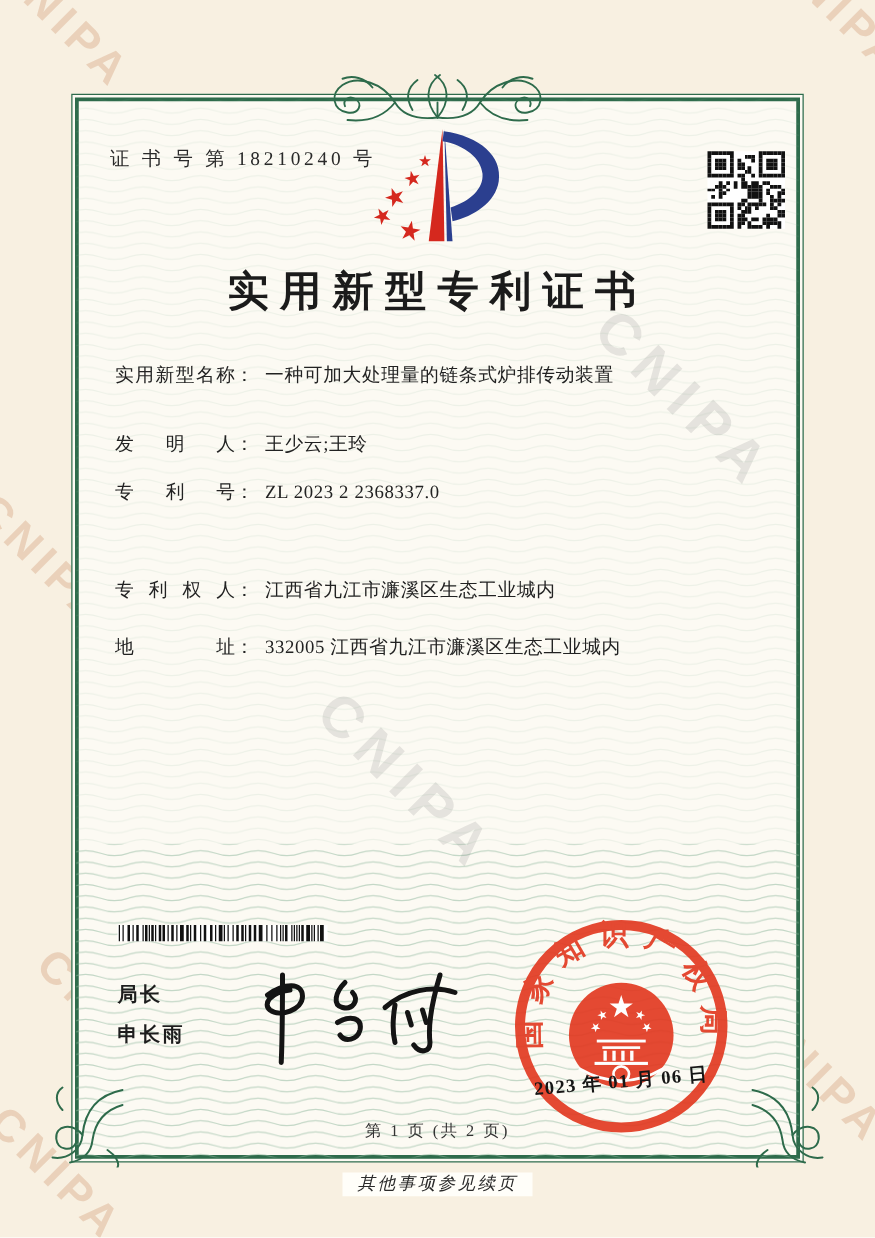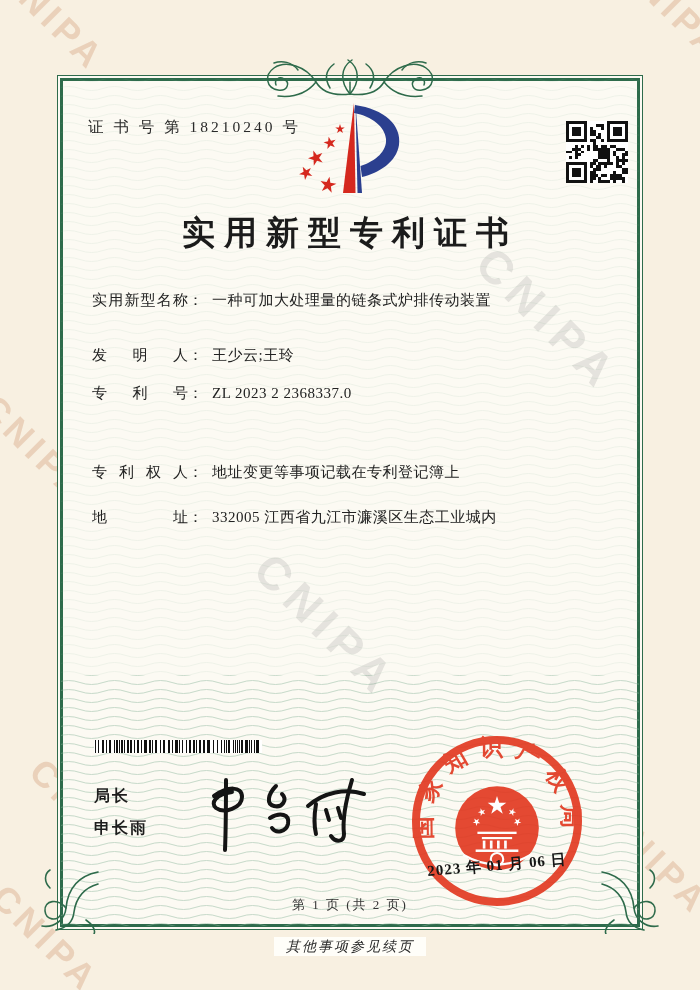--- a/index.html
+++ b/index.html
@@ -396,21 +396,21 @@
   <div class="row" style="top:291px;">
     <span class="lbl">实用新型名称</span><span class="colon">：</span><span class="val">一种可加大处理量的链条式炉排传动装置</span>
   </div>
   <div class="row" style="top:346px;">
     <span class="lbl">发明人</span><span class="colon">：</span><span class="val">王少云;王玲</span>
   </div>
   <div class="row" style="top:384px;">
     <span class="lbl">专利号</span><span class="colon">：</span><span class="val">ZL 2023 2 2368337.0</span>
   </div>
   <div class="row" style="top:463px;">
-    <span class="lbl">专利权人</span><span class="colon">：</span><span class="val">地址变更等事项记载在专利登记簿上</span>
+    <span class="lbl">专利权人</span><span class="colon">：</span><span class="val">江西省九江市濂溪区生态工业城内</span>
   </div>
   <div class="row" style="top:508px;">
     <span class="lbl">地址</span><span class="colon">：</span><span class="val">332005 江西省九江市濂溪区生态工业城内</span>
   </div>
 
 
   <div class="body-text">
   </div>
 
   <div class="barcode">

